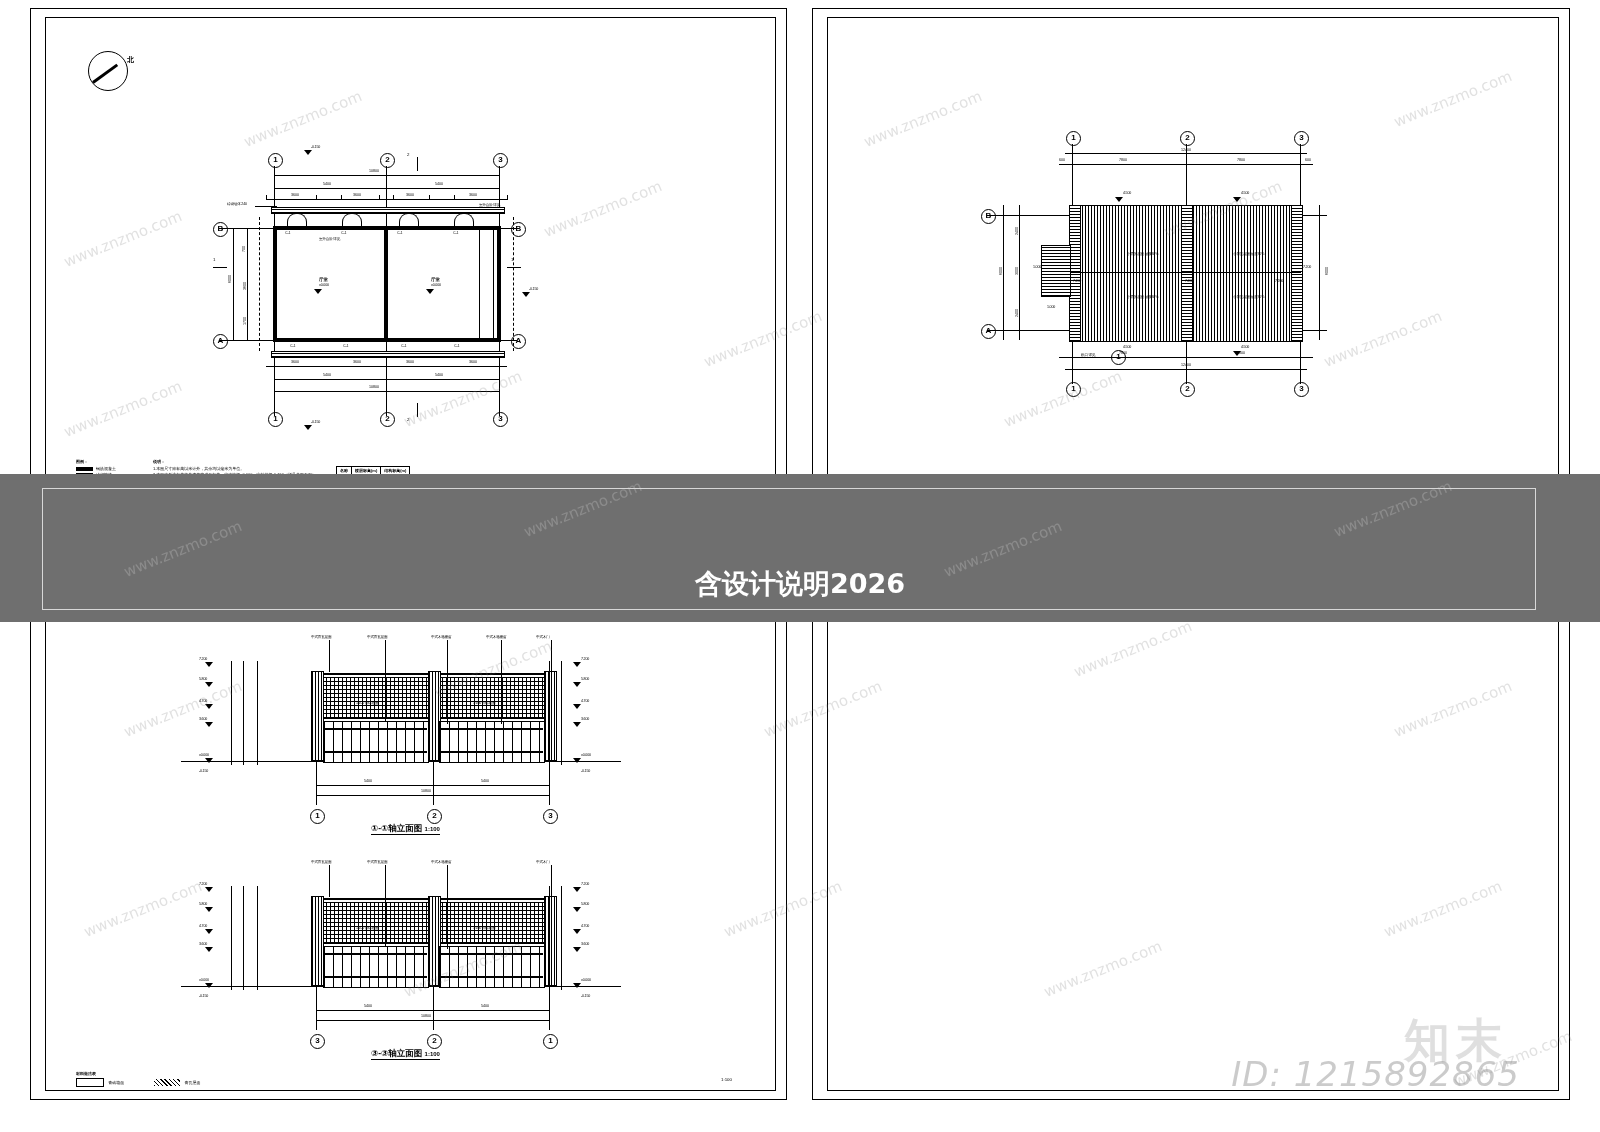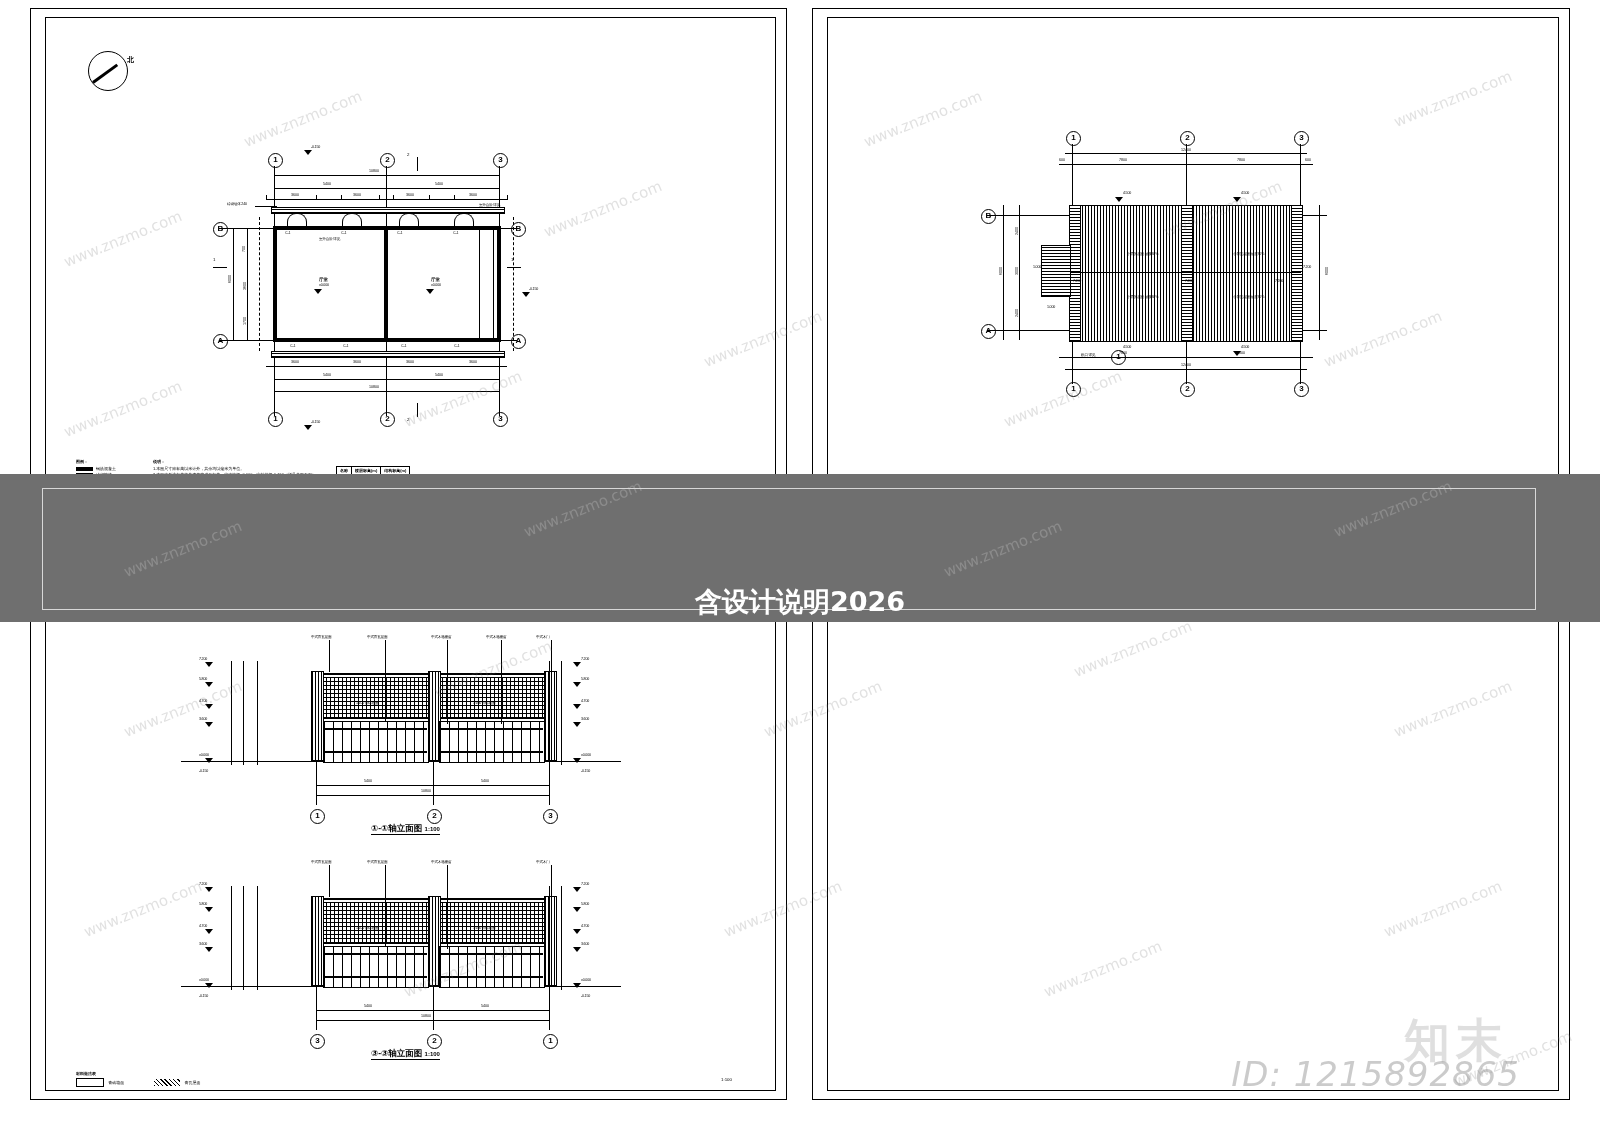--- a/index.html
+++ b/index.html
@@ -46,21 +46,21 @@
   
   #bandtop{position:absolute;left:0;top:474px;width:1600px;height:148px;
            background:#6f6f6f;}
   #bandbox{position:absolute;left:42px;top:488px;width:1492px;height:120px;
            border:1.5px solid #d8d8d8;}
   #bandtext{position:absolute;left:0;top:474px;width:1600px;height:148px;
             display:flex;align-items:center;justify-content:center;}
   #bandtext .big{font-size:62px;color:#fff;font-weight:bold;letter-spacing:1px;
                  font-family:"DejaVu Sans",sans-serif;}
   #bandtext .sml{font-size:27px;color:#fff;font-weight:bold;align-self:flex-end;
-                 margin-bottom:2px;font-family:"DejaVu Sans",sans-serif;}
+                 margin-bottom:20px;font-family:"DejaVu Sans",sans-serif;}
 
   
   .wm{position:absolute;font-size:15px;color:rgba(120,120,120,.22);
       transform:rotate(-22deg);white-space:nowrap;pointer-events:none;
       font-family:"DejaVu Sans",sans-serif;}
   .wmband{color:rgba(255,255,255,.20);}
   #wmid{position:absolute;right:80px;bottom:38px;font-size:34px;
         color:rgba(140,140,140,.45);font-family:"DejaVu Sans",sans-serif;letter-spacing:1px;font-style:italic;}
   #wmlogo{position:absolute;right:92px;bottom:60px;font-size:46px;font-weight:bold;
         color:rgba(150,150,150,.30);font-family:"DejaVu Sans",sans-serif;letter-spacing:6px;}

